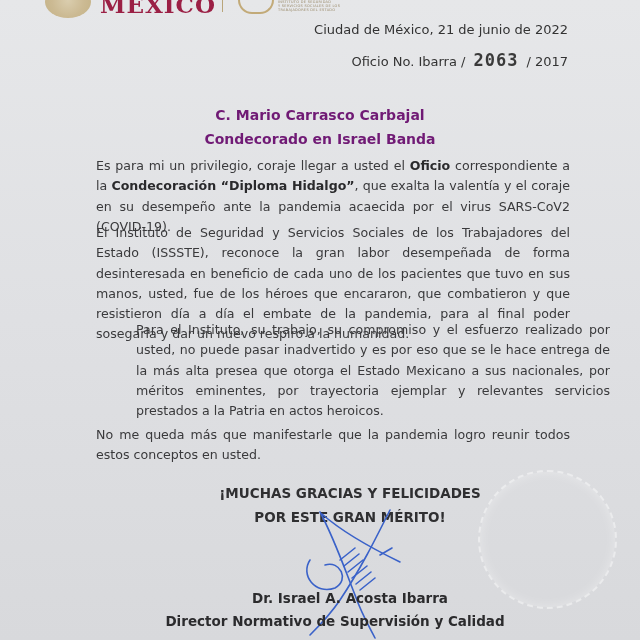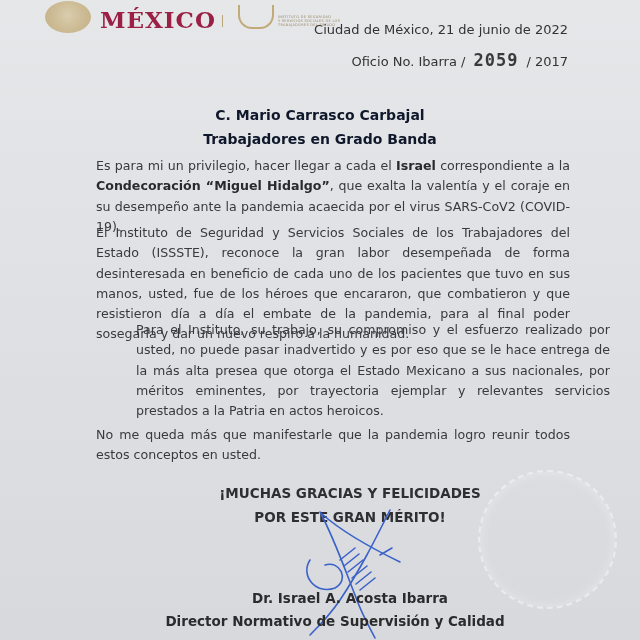--- a/index.html
+++ b/index.html
@@ -2,37 +2,37 @@
 <html><head>
 <meta charset="utf-8">
 <style>
   html, body { margin:0; padding:0; }
   body {
     width:640px; height:640px; overflow:hidden; position:relative;
     background: linear-gradient(180deg, #e6e7e9 0%, #dfe0e3 50%, #d8d9dc 100%);
     font-family: "DejaVu Sans", "Liberation Sans", sans-serif;
     color:#2a2a2c;
   }
-  .header { position:absolute; top:15px; left:0; width:560px; height:20px;text-decoration:underline; }
+  .header { position:absolute; top:0; left:0; width:560px; height:20px;text-decoration:underline; }
   .seal { position:absolute; left:45px; top:-14px; width:46px; height:32px; border-radius:50%;
     background: radial-gradient(circle at 50% 45%, #d8c9a4 0%, #c7b284 55%, #bda874 100%); opacity:.85; }
   .mexico { position:absolute; left:100px; top:-9px; font-family:"DejaVu Serif","Liberation Serif",serif;
     font-weight:bold; font-size:23px; color:#9b2045; letter-spacing:1px; }
   .vbar { position:absolute; left:222px; top:0; width:1px; height:12px; background:#b9a57a; }
   .issste-logo { position:absolute; left:238px; top:-10px; width:32px; height:22px; border:2px solid #c2aa78;
     border-radius:0 0 14px 14px; border-top:none; }
   .issste-text { position:absolute; left:278px; top:0; font-size:3.5px; line-height:4px; color:#9a8a6a;
     letter-spacing:.3px; white-space:pre; }
 
   .place-date { position:absolute; right:72px; top:22px; font-size:13px; color:#333; }
   .oficio { position:absolute; right:72px; top:50px; font-size:13px; color:#333; white-space:nowrap; }
   .oficio .num { font-family:"DejaVu Sans Mono","Liberation Mono",monospace; font-weight:bold; font-size:17px;
     color:#3a3a3a; margin:0 8px 0 8px; letter-spacing:1px; }
 
-  .recipient { position:absolute; left:0; width:640px; text-align:center; font-weight:bold; font-size:14px; color:#0f172a; }
+  .recipient { position:absolute; left:0; width:640px; text-align:center; font-weight:bold; font-size:14px; color:#701a75; }
   .recipient.name { top:107px; }
   .recipient.grado { top:131px; }
 
   .para { position:absolute; left:96px; width:474px; font-size:12.6px; line-height:20.3px; text-align:justify; color:#3a3a3c; }
   .para b { color:#2a2a2c; }
   .p1 { top:156px; }
   .p2 { top:223px; }
   .p3 { top:320px;margin-left:40px; }
   .p4 { top:425px; }
 
@@ -57,27 +57,27 @@
   <div class="mexico">MÉXICO</div>
   <div class="vbar"></div>
   <div class="issste-logo"></div>
   <div class="issste-text">INSTITUTO DE SEGURIDAD
 Y SERVICIOS SOCIALES DE LOS
 TRABAJADORES DEL ESTADO</div>
 </div>
 
 <div class="place-date">Ciudad de México, 21 de junio de 2022</div>
 <div class="oficio">
-  <span>Oficio No. Ibarra /</span><span class="num">2059</span><span>/ 2017</span>
+  <span>Oficio No. Ibarra /</span><span class="num">2063</span><span>/ 2017</span>
 </div>
 
 <div class="recipient name">C. Mario Carrasco Carbajal</div>
-<div class="recipient grado">Trabajadores en Grado Banda</div>
+<div class="recipient grado">Condecorado en Israel Banda</div>
 
-<div class="para p1"><span>Es para mi un privilegio, hacer llegar a cada el </span><b>Israel</b><span> correspondiente a la </span><b>Condecoración “Miguel Hidalgo”</b><span>, que exalta la valentía y el coraje en su desempeño ante la pandemia acaecida por el virus  SARS-CoV2 (COVID-19).</span></div>
+<div class="para p1"><span>Es para mi un privilegio, coraje llegar a usted el </span><b>Oficio</b><span> correspondiente a la </span><b>Condecoración “Diploma Hidalgo”</b><span>, que exalta la valentía y el coraje en su desempeño ante la pandemia acaecida por el virus  SARS-CoV2 (COVID-19).</span></div>
 <div class="para p2">El Instituto de Seguridad y Servicios  Sociales de los Trabajadores del Estado (ISSSTE), reconoce la gran labor desempeñada de forma desinteresada en  beneficio  de cada uno de los pacientes que tuvo en sus manos, usted, fue de los  héroes  que encararon, que combatieron y que resistieron día a día el embate de la pandemia, para al final poder sosegarla y dar un nuevo respiro a la humanidad.</div>
 <div class="para p3">Para el Instituto, su trabajo, su compromiso y el esfuerzo realizado por usted, no puede pasar inadvertido y es por eso que se le hace entrega de la más alta presea que otorga el Estado Mexicano a sus nacionales, por méritos eminentes, por trayectoria ejemplar y relevantes servicios prestados a la Patria  en actos  heroicos.</div>
 <div class="para p4">No me queda más que manifestarle que la pandemia logro reunir todos estos conceptos  en  usted.</div>
 
 <div class="thanks l1">¡MUCHAS GRACIAS Y FELICIDADES</div>
 <div class="thanks l2">POR ESTE GRAN MÉRITO!</div>
 
 <div class="stamp"></div>
 
 <svg class="signature" viewBox="0 0 150 140">

